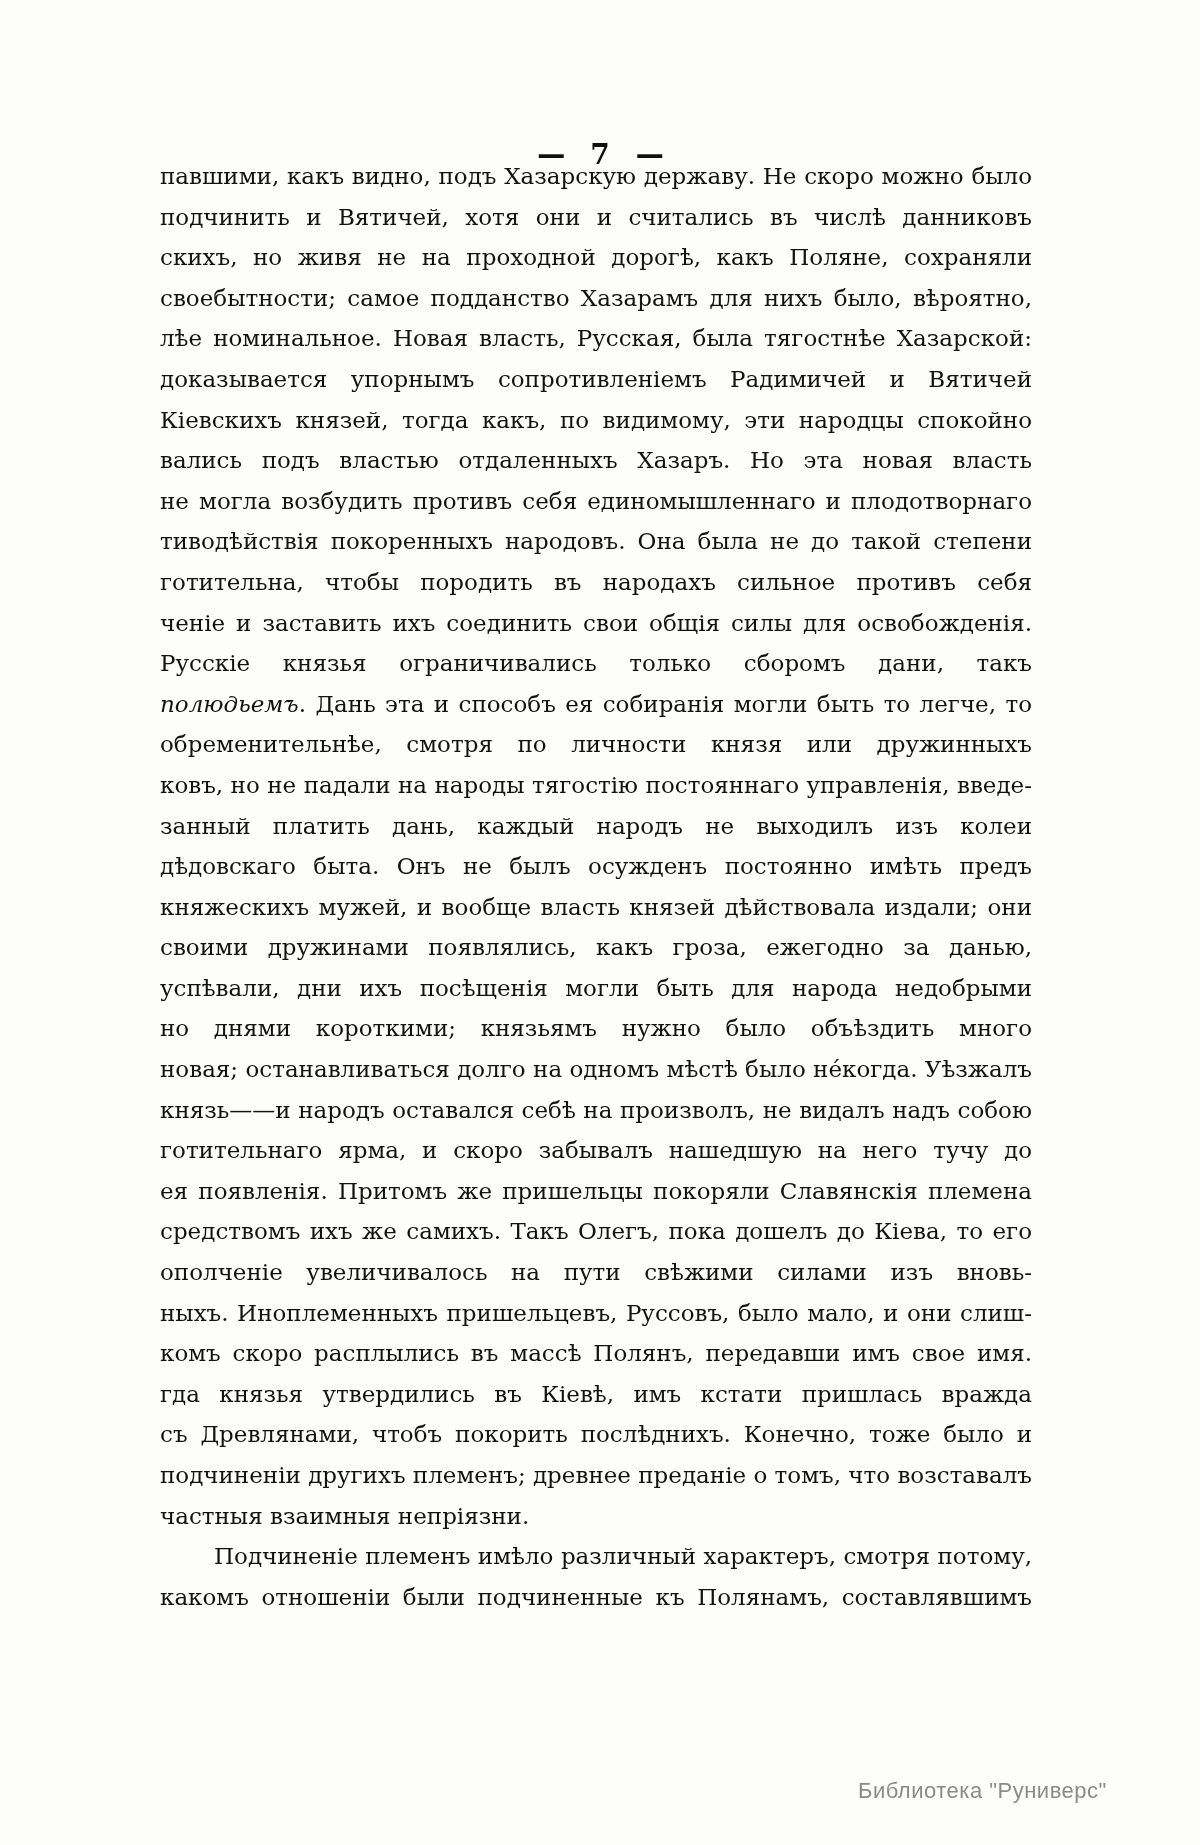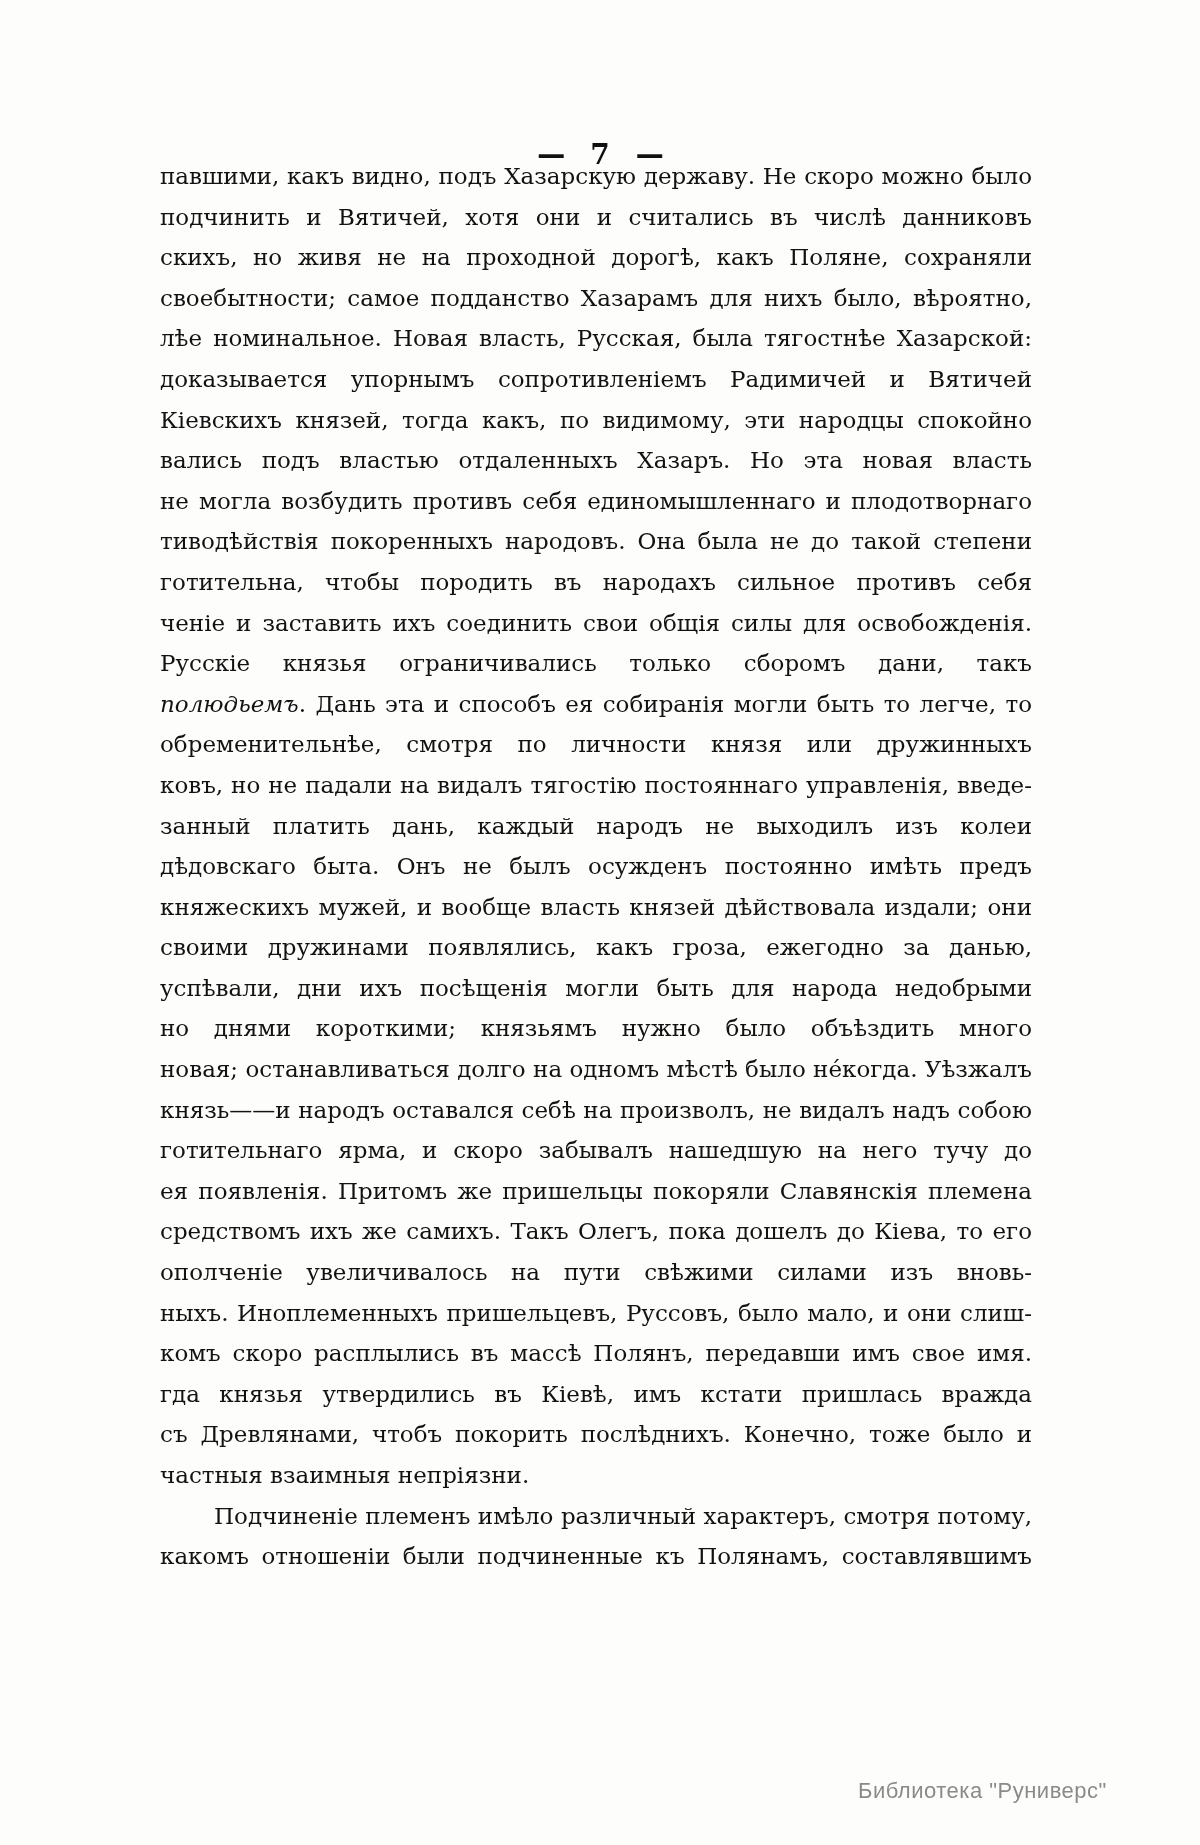--- a/index.html
+++ b/index.html
@@ -85,37 +85,38 @@
       <div class="line">доказывается упорнымъ сопротивленіемъ Радимичей и Вятичей противъ</div>
       <div class="line">Кіевскихъ князей, тогда какъ, по видимому, эти народцы спокойно оста-</div>
       <div class="line">вались подъ властью отдаленныхъ Хазаръ. Но эта новая власть Руссовъ</div>
       <div class="line">не могла возбудить противъ себя единомышленнаго и плодотворнаго про-</div>
       <div class="line">тиводѣйствія покоренныхъ народовъ. Она была не до такой степени отя-</div>
       <div class="line">готительна, чтобы породить въ народахъ сильное противъ себя ожесто-</div>
       <div class="line">ченіе и заставить ихъ соединить свои общія силы для освобожденія.</div>
       <div class="line">Русскіе князья ограничивались только сборомъ дани, такъ называмымъ</div>
       <div class="line"><i>полюдьемъ</i>. Дань эта и способъ ея собиранія могли быть то легче, то</div>
       <div class="line">обременительнѣе, смотря по личности князя или дружинныхъ начальни-</div>
-      <div class="line">ковъ, но не падали на видалъ тягостію постояннаго управленія, введе-</div>
+      <div class="line">ковъ, но не падали на народы тягостію постояннаго управленія, введе-</div>
       <div class="line">занный платить дань, каждый народъ не выходилъ изъ колеи обычаевъ</div>
       <div class="line">дѣдовскаго быта. Онъ не былъ осужденъ постоянно имѣть предъ глазами</div>
       <div class="line">княжескихъ мужей, и вообще власть князей дѣйствовала издали; они со</div>
       <div class="line">своими дружинами появлялись, какъ гроза, ежегодно за данью, хватали что́</div>
       <div class="line">успѣвали, дни ихъ посѣщенія могли быть для народа недобрыми днями,</div>
       <div class="line">но днями короткими; князьямъ нужно было объѣздить много простран-</div>
       <div class="line">новая; останавливаться долго на одномъ мѣстѣ было не́когда. Уѣзжалъ</div>
       <div class="line">князь——и народъ оставался себѣ на произволъ, не видалъ надъ собою отя-</div>
       <div class="line">готительнаго ярма, и скоро забывалъ нашедшую на него тучу до новаго</div>
       <div class="line">ея появленія. Притомъ же пришельцы покоряли Славянскія племена по-</div>
       <div class="line">средствомъ ихъ же самихъ. Такъ Олегъ, пока дошелъ до Кіева, то его</div>
       <div class="line">ополченіе увеличивалось на пути свѣжими силами изъ вновь-подчинен-</div>
       <div class="line">ныхъ. Иноплеменныхъ пришельцевъ, Руссовъ, было мало, и они слиш-</div>
       <div class="line">комъ скоро расплылись въ массѣ Полянъ, передавши имъ свое имя. Ко-</div>
       <div class="line">гда князья утвердились въ Кіевѣ, имъ кстати пришлась вражда Полянъ</div>
       <div class="line">съ Древлянами, чтобъ покорить послѣднихъ. Конечно, тоже было и при</div>
+      <div class="line">подчиненіи другихъ племенъ; древнее преданіе о томъ, что возставалъ</div>
       <div class="line short">частныя взаимныя непріязни.</div>
       <div class="line indent">Подчиненіе племенъ имѣло различный характеръ, смотря потому, въ</div>
       <div class="line">какомъ отношеніи были подчиненные къ Полянамъ, составлявшимъ ядро</div>
     </div>
 
   <div class="watermark">Библиотека "Руниверс"</div>
 
 </div>
 
 </body></html>

